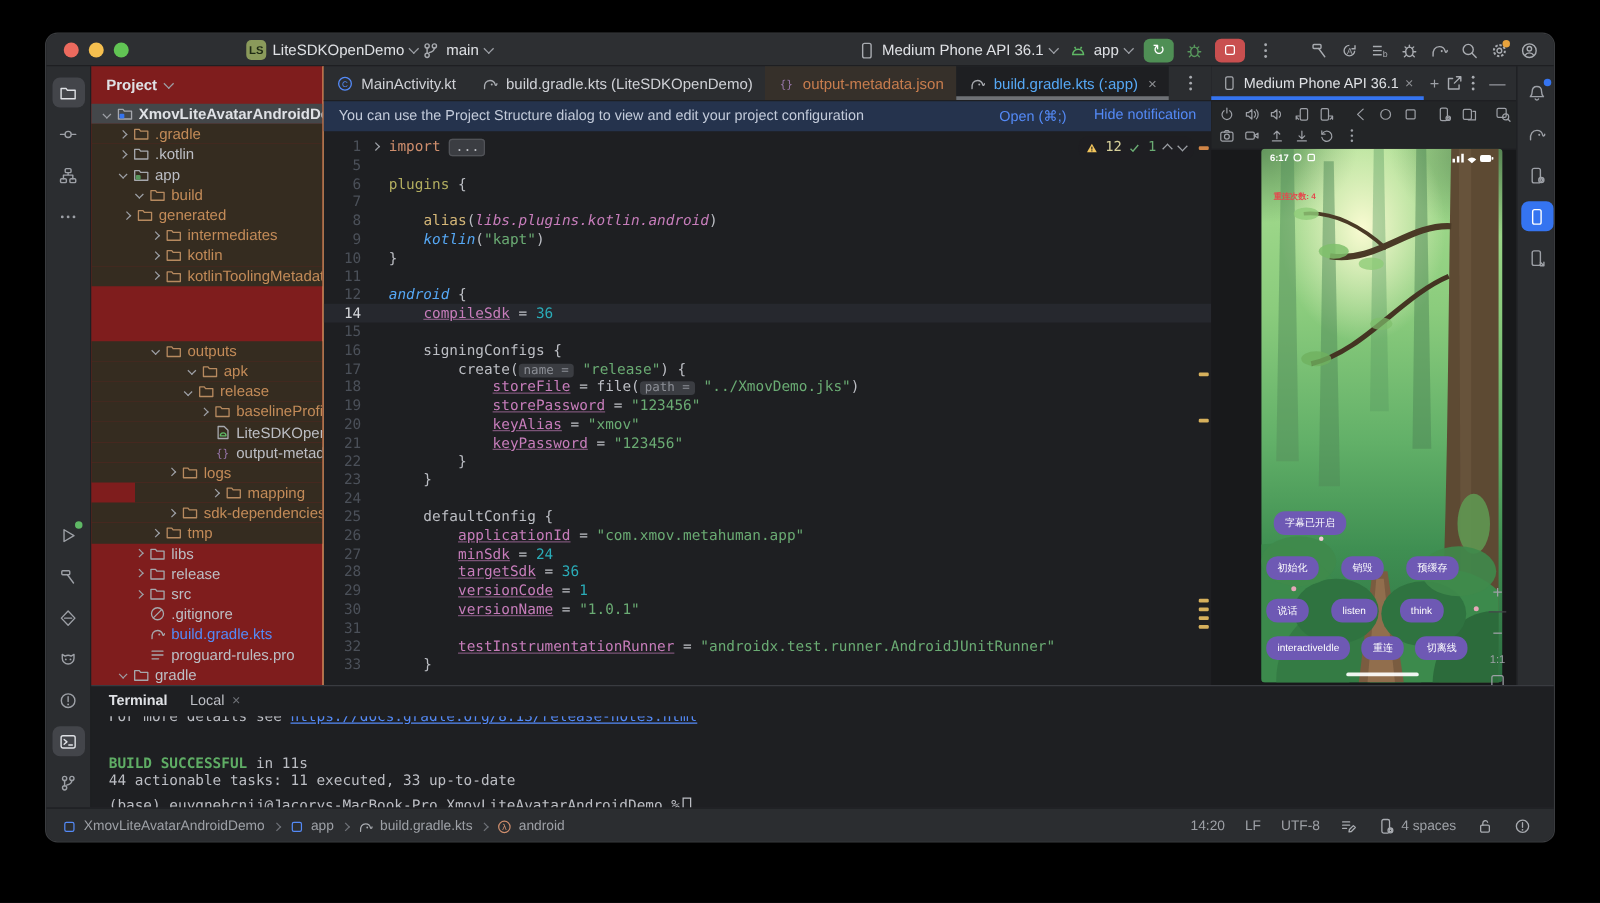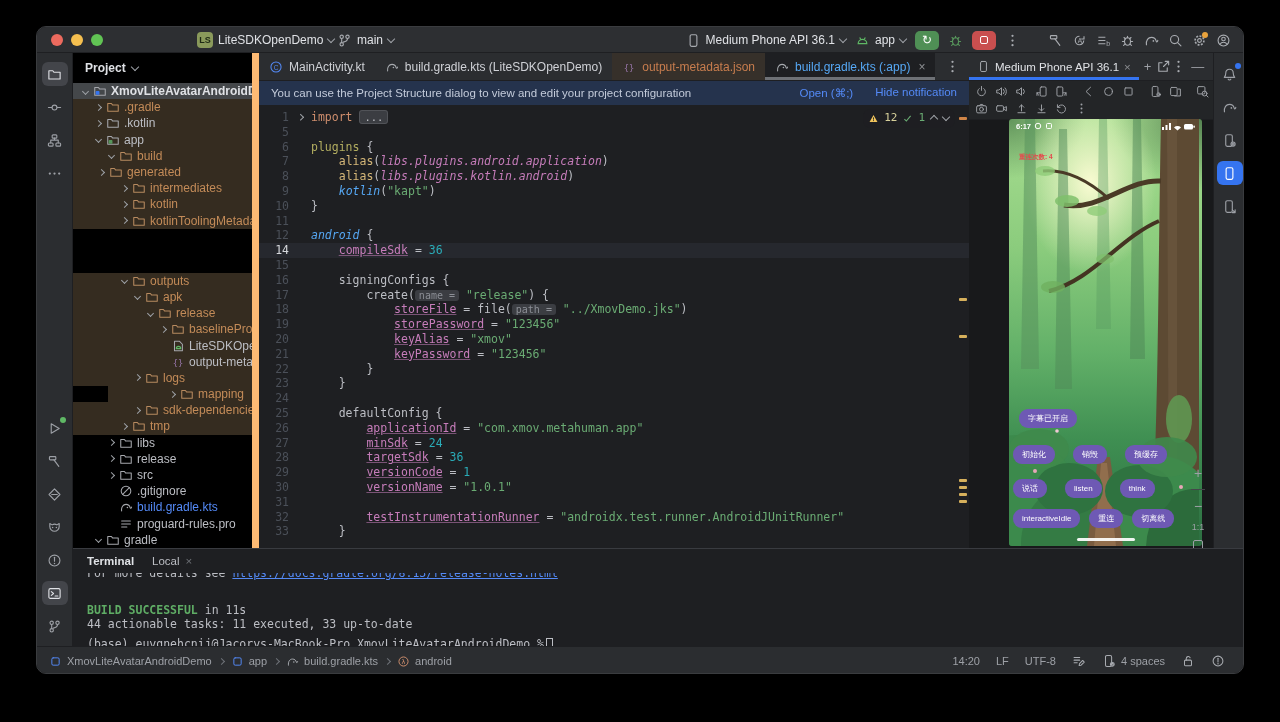--- a/index.html
+++ b/index.html
@@ -31,22 +31,22 @@
 .stripe-left{left:0;top:26px;width:36px;height:593px;border-right:1px solid #1e1f22}
 .stripe-right{left:1176px;top:26px;width:32px;height:495px;border-left:1px solid #1e1f22}
 .stripe .grp{display:flex;flex-direction:column;align-items:center;gap:9px;padding-top:9px}
 .stripe .grow{flex:1}
 .sbtn{width:26px;height:24px;border-radius:6px;display:flex;align-items:center;
   justify-content:center;position:relative;color:#9da0a6}
 .sbtn.sel{background:#43454a;color:#dfe1e5}
 .sbtn.selblue{background:#3574f0;color:#fff}
 .sbtn .dot{position:absolute;width:6px;height:6px;border-radius:50%;right:2px;top:1px}
 
-.project{position:absolute;left:36px;top:26px;width:186px;height:495px;background:#000000;
-  border-right:7px solid #fdba74;overflow:hidden}
+.project{position:absolute;left:36px;top:26px;width:186px;height:495px;background:#7f1d1d;
+  border-right:1px solid #fdba74;overflow:hidden}
 .proj-head{height:30px;display:flex;align-items:center;gap:6px;padding-left:12px;
   font-size:12px;font-weight:bold;color:#dfe1e5}
 .tree{font-size:12px;color:#bcbec4}
 .trow{height:16.2px;display:flex;align-items:center;white-space:nowrap;overflow:hidden}
 .trow.tint{background:#352c20}
 .trow.sel{background:#44474a}
 .trow .arr{width:12px;height:12px;flex:0 0 12px;display:flex;align-items:center;justify-content:center}
 .tarr{width:5px;height:5px;border-right:1.3px solid #9da0a6;border-bottom:1.3px solid #9da0a6}
 .tarr.col{transform:rotate(-45deg)}
 .tarr.exp{transform:rotate(45deg)}
@@ -465,21 +465,21 @@
         </div>
         <div class="trow tint exc" style="padding-left: 45px; margin-top: 44px;">
           <span class="arr">
             <span class="tarr exp"></span>
           </span>
           <span class="tic"><svg viewBox="0 0 16 16" fill="none" stroke="currentColor" stroke-width="1.2" stroke-linecap="round" stroke-linejoin="round">
               <path d="M2 4h4.2l1.2 1.6H14V12.8H2z"></path>
             </svg></span>
           <span class="lbl">outputs</span>
         </div>
-        <div class="trow tint exc" style="padding-left: 58px;">
+        <div class="trow tint exc" style="padding-left: 74px;">
           <span class="arr">
             <span class="tarr exp"></span>
           </span>
           <span class="tic"><svg viewBox="0 0 16 16" fill="none" stroke="currentColor" stroke-width="1.2" stroke-linecap="round" stroke-linejoin="round">
               <path d="M2 4h4.2l1.2 1.6H14V12.8H2z"></path>
             </svg></span>
           <span class="lbl">apk</span>
         </div>
         <div class="trow tint exc" style="padding-left: 71px;">
           <span class="arr">
@@ -698,21 +698,21 @@
             <path d="M2.5 9 6 12.5 13.5 3.5" fill="none" stroke="#6aab73" stroke-width="2"></path>
           </svg>
         <span class="g">1</span>
         <span class="chev" style="transform:rotate(-135deg);margin-top:2px"></span>
         <span class="chev"></span>
       </div>
       <div style="padding-top: 5px;">
           <div class="cline"><span class="gut">1</span><span class="fcol"><span class="tarr col" style="width:4.5px;height:4.5px"></span></span><span class="ctext"><span class="kw">import </span><span class="chipfold">...</span></span></div>
           <div class="cline"><span class="gut">5</span><span class="fcol"></span><span class="ctext"></span></div>
           <div class="cline"><span class="gut">6</span><span class="fcol"></span><span class="ctext"><span class="fn2">plugins</span><span class="d"> {</span></span></div>
-          <div class="cline"><span class="gut">7</span><span class="fcol"></span><span class="ctext"><span class="d">    </span><span class="fn">alias</span><span class="d">(</span><span class="refi">libs.plugins.android.application</span><span class="d">)</span></span></div>
+          <div class="cline"><span class="gut">7</span><span class="fcol"></span></div>
           <div class="cline"><span class="gut">8</span><span class="fcol"></span><span class="ctext"><span class="d">    </span><span class="fn">alias</span><span class="d">(</span><span class="refi">libs.plugins.kotlin.android</span><span class="d">)</span></span></div>
           <div class="cline"><span class="gut">9</span><span class="fcol"></span><span class="ctext"><span class="d">    </span><span class="blui">kotlin</span><span class="d">(</span><span class="str">"kapt"</span><span class="d">)</span></span></div>
           <div class="cline"><span class="gut">10</span><span class="fcol"></span><span class="ctext"><span class="d">}</span></span></div>
           <div class="cline"><span class="gut">11</span><span class="fcol"></span><span class="ctext"></span></div>
           <div class="cline"><span class="gut">12</span><span class="fcol"></span><span class="ctext"><span class="blui">android</span><span class="d"> {</span></span></div>
           <div class="cline cur"><span class="gut">14</span><span class="fcol"></span><span class="ctext"><span class="d">    </span><span class="prop">compileSdk</span><span class="d"> = </span><span class="num">36</span></span></div>
           <div class="cline"><span class="gut">15</span><span class="fcol"></span><span class="ctext"></span></div>
           <div class="cline"><span class="gut">16</span><span class="fcol"></span><span class="ctext"><span class="d">    signingConfigs {</span></span></div>
           <div class="cline"><span class="gut">17</span><span class="fcol"></span><span class="ctext"><span class="d">        create(</span><span class="chip">name =</span><span class="d"> </span><span class="str">"release"</span><span class="d">) {</span></span></div>
           <div class="cline"><span class="gut">18</span><span class="fcol"></span><span class="ctext"><span class="d">            </span><span class="prop">storeFile</span><span class="d"> = file(</span><span class="chip">path =</span><span class="d"> </span><span class="str">"../XmovDemo.jks"</span><span class="d">)</span></span></div>

